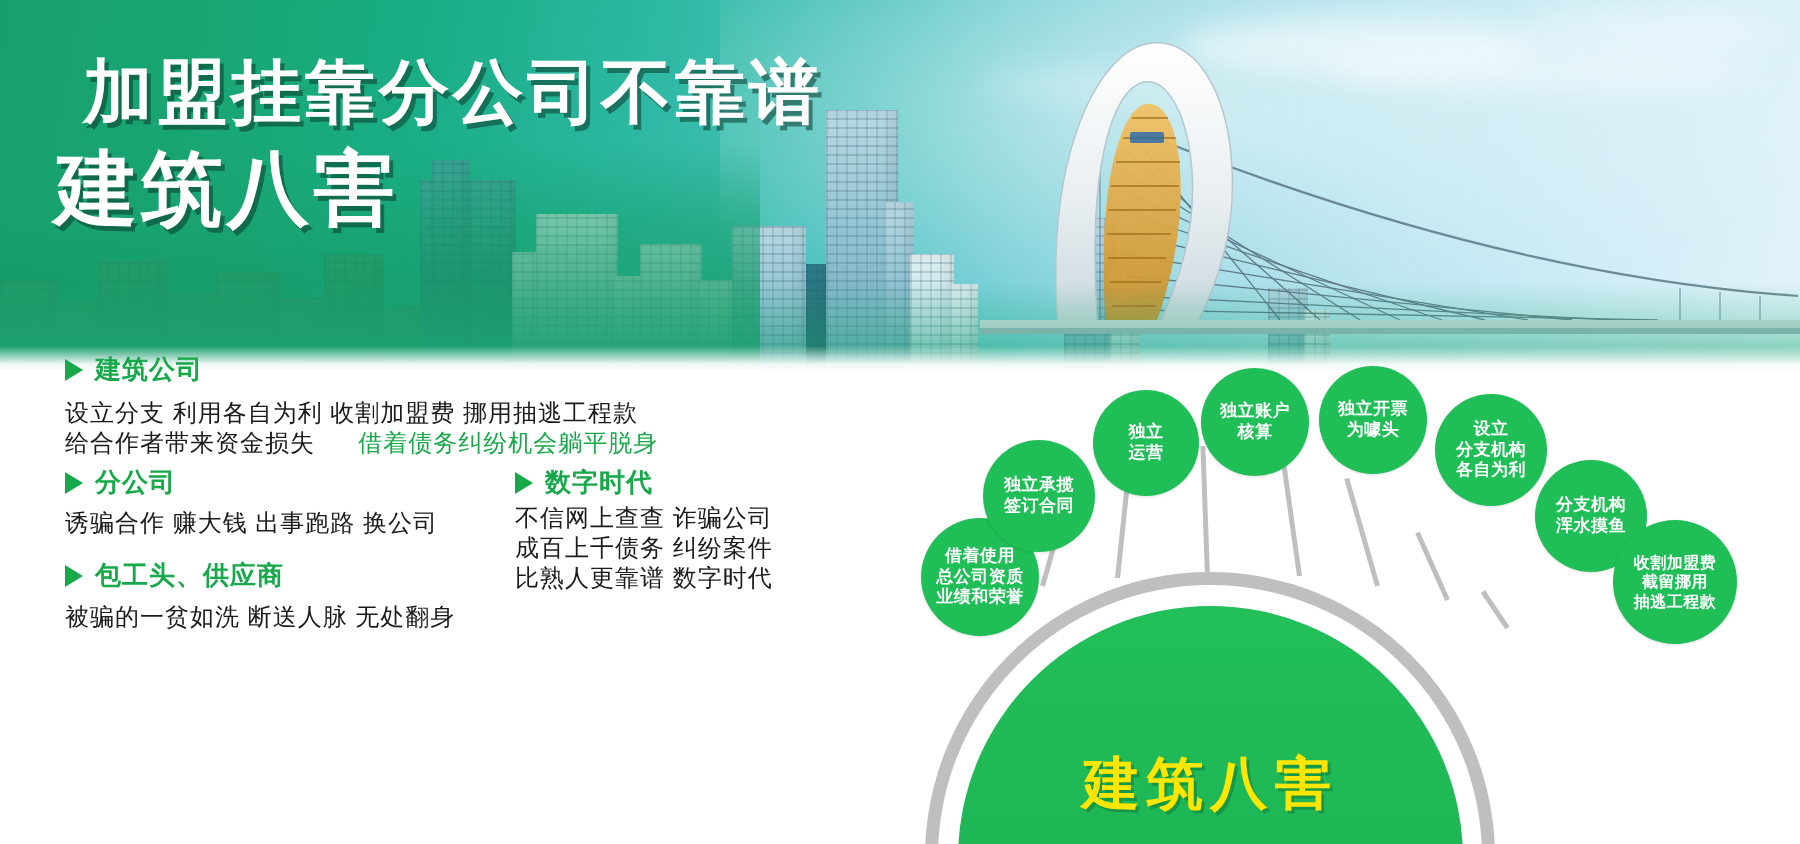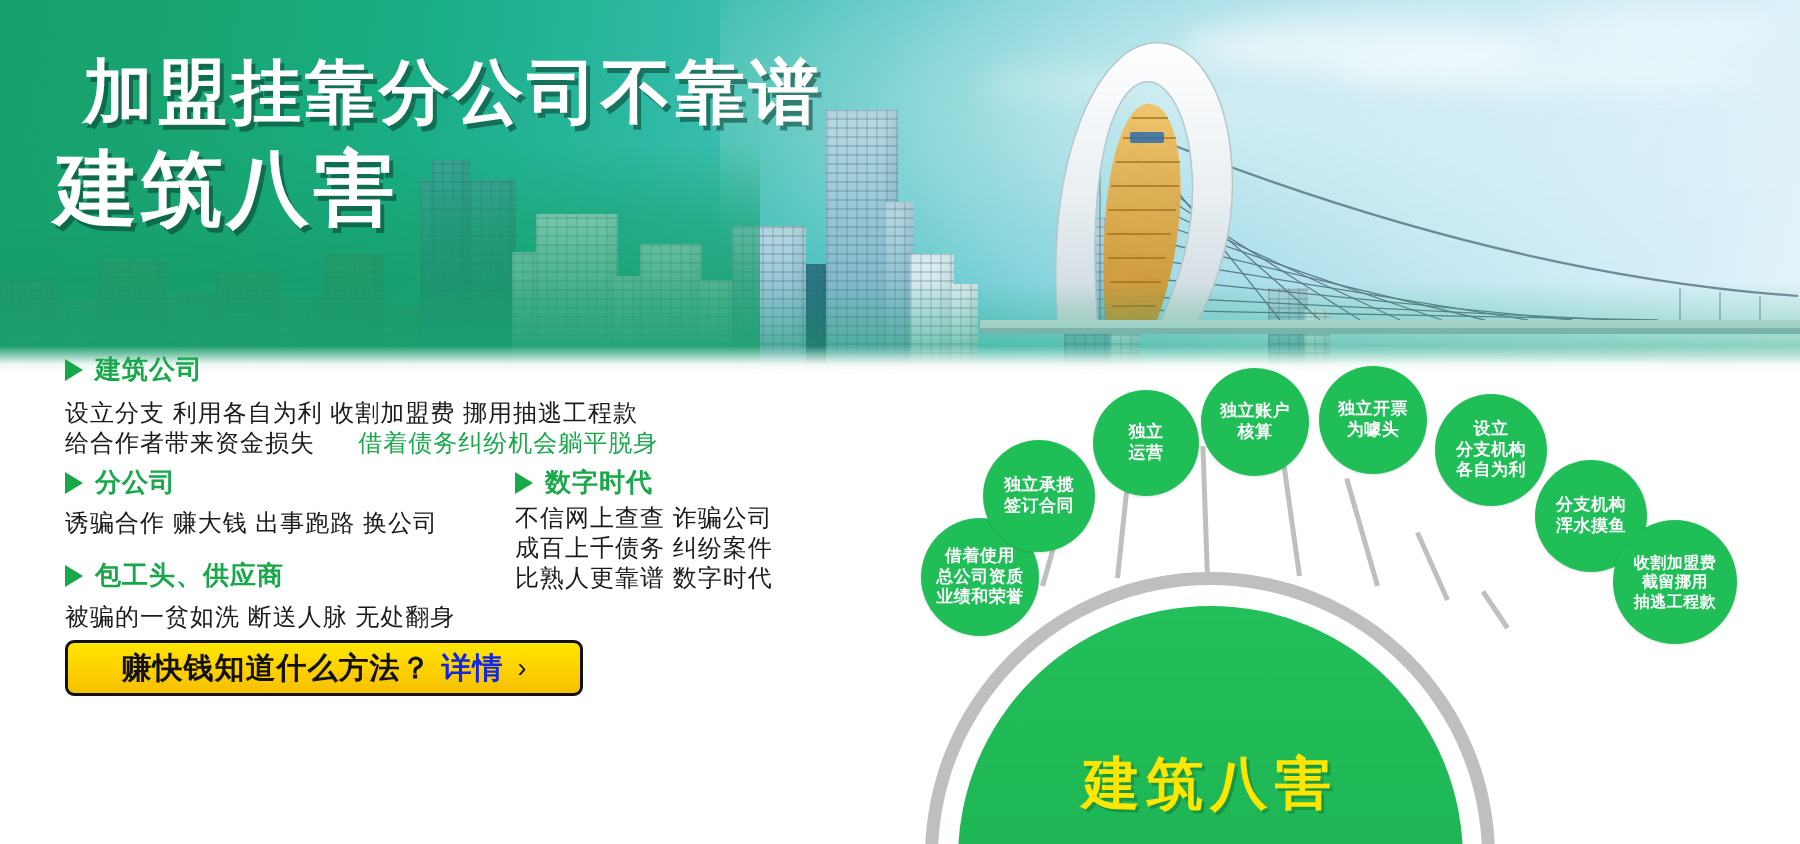--- a/index.html
+++ b/index.html
@@ -300,25 +300,20 @@
     <div class="body-line t-b1">被骗的一贫如洗  断送人脉  无处翻身</div>
 
     <div class="sec-head h-shu">
       <span class="tri"></span>
       <span>数字时代</span>
     </div>
     <div class="body-line t-s1">不信网上查查 诈骗公司</div>
     <div class="body-line t-s3">比熟人更靠谱 数字时代</div>
     <div class="body-line t-s2">成百上千债务 纠纷案件</div>
 
-    <div class="cta">
-      <span class="cta-main">赚快钱知道什么方法？</span>
-      <span class="cta-link">详情</span>
-      <span class="cta-arrow">›</span>
-    </div>
   </div>
 
   <div class="diagram">
 
     <div class="stem" style="left:75px;  top:200px; width:5px; height:46px; transform:rotate(24deg);"></div>
     <div class="stem" style="left:135px; top:142px; width:5px; height:66px; transform:rotate(16deg);"></div>
     <div class="stem" style="left:210px; top:92px;  width:5px; height:108px; transform:rotate(6deg);"></div>
     <div class="stem" style="left:300px; top:68px;  width:5px; height:132px; transform:rotate(-2deg);"></div>
     <div class="stem" style="left:392px; top:68px;  width:5px; height:130px; transform:rotate(-8deg);"></div>
     <div class="stem" style="left:470px; top:96px;  width:5px; height:112px; transform:rotate(-16deg);"></div>

